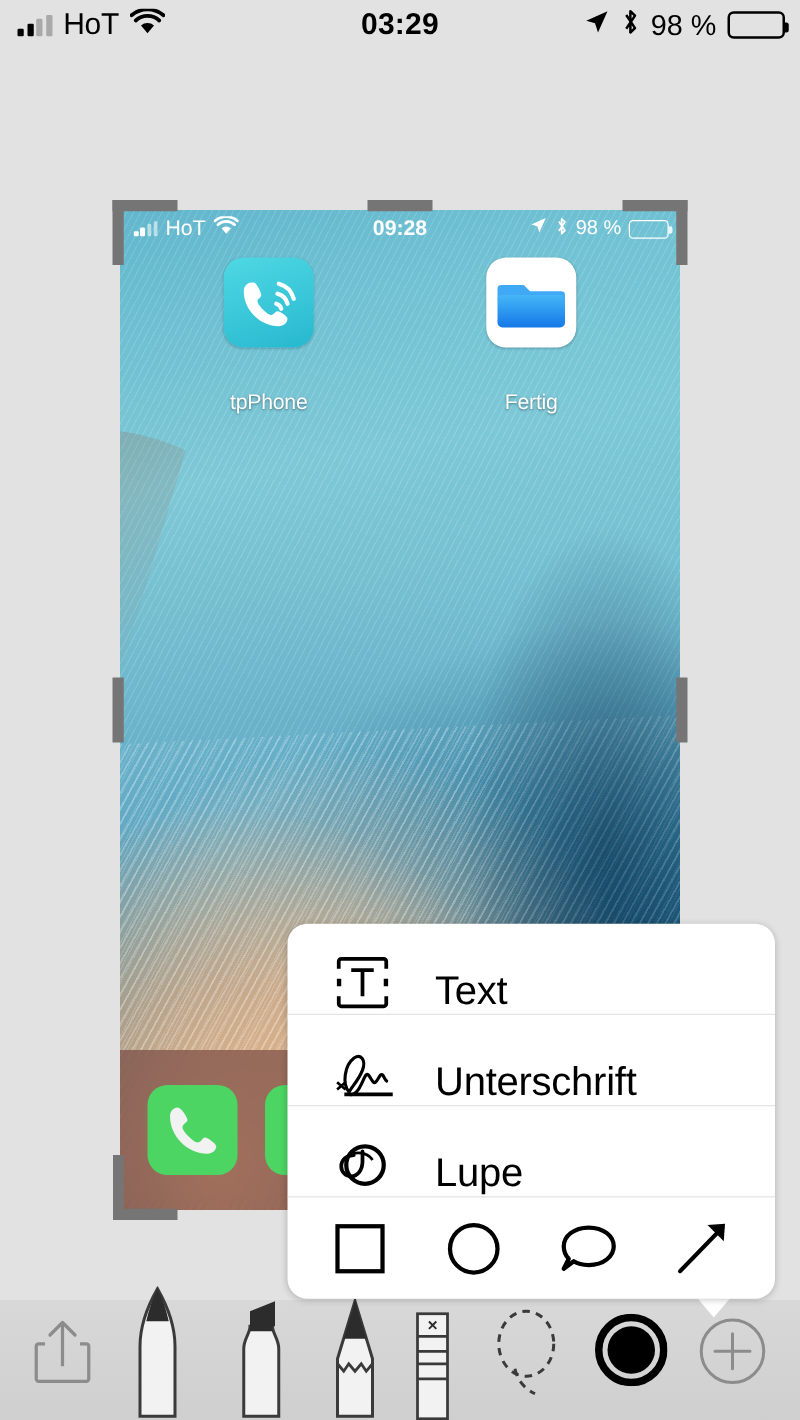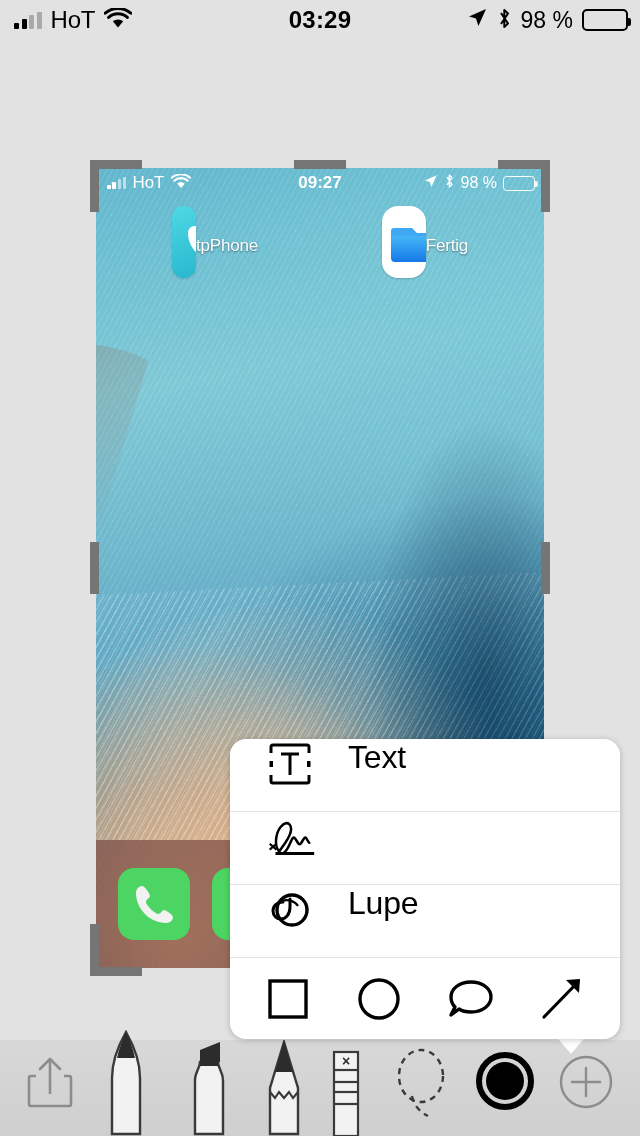--- a/index.html
+++ b/index.html
@@ -93,21 +93,21 @@
   .bars-w i:nth-child(3){ height:10px; background:rgba(255,255,255,.55);}
   .bars-w i:nth-child(4){ height:12px; background:rgba(255,255,255,.55);}
   .battery-w{ position:relative; width:32px; height:15px; border:1.6px solid #fff; border-radius:3.5px; padding:1.4px; }
   .battery-w .fill{ height:100%; background:#fff; border-radius:1.5px; }
   .battery-w:after{ content:""; position:absolute; right:-3.5px; top:4.5px; width:2.5px; height:6px;
                     background:rgba(255,255,255,.85); border-radius:0 2px 2px 0;}
 
   
   .app-row{ position:absolute; left:0; top:38px; width:100%;
             display:flex; justify-content:space-around; padding:0 14px; }
-  .app{ width:86px; display:flex; flex-direction:row; align-items:center; }
+  .app{ width:86px; display:flex; flex-direction:column; align-items:center;gap:26px; }
   .app-icon{ width:72px; height:72px; border-radius:16px; position:relative; overflow:hidden;
              box-shadow:0 1px 2px rgba(0,0,0,.18); }
   .app-label{ margin-top:8px; font-size:17px; color:#fff; text-shadow:0 1px 2px rgba(0,0,0,.45);
               white-space:nowrap; letter-spacing:-.2px; }
 
   .ic-tpphone{ background:linear-gradient(160deg,#4fd8e4,#27b8cf); }
   .ic-wienmobil{ background:#ec2024; }
   .ic-dateien{ background:#ffffff; }
   .ic-documents{ background:#ffffff; }
 
@@ -151,21 +151,21 @@
   .popup{
     position:absolute; left:230px; top:739px; width:390px; height:300px;
     background:#fff; border-radius:16px; box-shadow:0 1px 6px rgba(0,0,0,.22);
     overflow:hidden; z-index:20;
   }
   .popup-tail{
     position:absolute; left:549px; top:1028px; width:0; height:0; z-index:19;
     border-left:22px solid transparent; border-right:22px solid transparent;
     border-top:26px solid #fff;
   }
-  .pop-row{ height:73px; display:flex; align-items:flex-start; border-bottom:1px solid #e3e3e3;
+  .pop-row{ height:73px; display:flex; align-items:flex-end; border-bottom:1px solid #e3e3e3;
             padding-left:30px; gap:28px; }
   .pop-row:last-child{ border-bottom:none; }
   .pop-label{ font-size:32px; color:#000; letter-spacing:-.2px; }
   .pop-icon{ width:60px; display:flex; align-items:center; justify-content:center; }
   .shapes-row{ height:81px; display:flex; align-items:center; justify-content:space-around;
                padding:0 26px; border-bottom:none; }
   .shape{ width:60px; height:52px; display:flex; align-items:center; justify-content:center; }
 </style>
 </head>
 <body>
@@ -229,21 +229,21 @@
           <span class="isb-carrier">HoT</span>
           <span>
             <svg width="20" height="15" viewBox="0 0 28 21">
               <path d="M14 19.5 L8.8 13.3 A8 8 0 0 1 19.2 13.3 Z" fill="#fff"></path>
               <path d="M4.6 9.4 A14 14 0 0 1 23.4 9.4" stroke="#fff" stroke-width="3" fill="none" stroke-linecap="round"></path>
               <path d="M1.2 5.2 A19.5 19.5 0 0 1 26.8 5.2" stroke="#fff" stroke-width="3" fill="none" stroke-linecap="round"></path>
             </svg>
           </span>
         </div>
         <div class="isb-center">
-          <span class="isb-time">09:27</span>
+          <span class="isb-time">09:28</span>
         </div>
         <div class="isb-right">
           <span>
             <svg width="15" height="15" viewBox="0 0 22 22">
                 <path d="M20 2 L3 9.6 L10 11.6 L12.4 19 Z" fill="#fff"></path>
               </svg>
           </span>
           <span>
             <svg width="11" height="16" viewBox="0 0 15 23">
               <path d="M4 6 L11 16.5 L7.3 20 L7.3 3 L11 6.5 L4 17" stroke="#fff" stroke-width="2" fill="none" stroke-linejoin="round"></path>
@@ -393,20 +393,21 @@
     </div>
 
     <div class="pop-row">
       <span class="pop-icon">
         <svg width="62" height="50" viewBox="0 0 62 50">
           <path d="M16 42 H56" stroke="#000" stroke-width="3"></path>
           <path d="M20 40 C14 34 16 18 24 12 C30 8 34 14 31 22 C28 30 22 36 20 40 C19 42 22 44 26 40 C30 36 32 28 34 26 C36 24 38 30 40 32 C42 34 44 28 46 26 C48 24 49 30 51 31" stroke="#000" stroke-width="2.6" fill="none" stroke-linecap="round"></path>
           <path d="M10 32 L17 38 M17 32 L10 38" stroke="#000" stroke-width="2.2"></path>
         </svg>
       </span>
+      <span class="pop-label">Unterschrift</span>
     </div>
 
     <div class="pop-row">
       <span class="pop-icon">
         <svg width="56" height="50" viewBox="0 0 56 50">
           <path d="M21 17 c-6 0 -10 4 -10 9 c0 5 4 8 8 8 c5 0 9 -5 9 -12 V14" stroke="#000" stroke-width="3" fill="none" stroke-linecap="round"></path>
           <circle cx="30" cy="25" r="15" fill="none" stroke="#000" stroke-width="3.4"></circle>
           <path d="M20 16 c6 -2 13 0 16 5" stroke="#000" stroke-width="2.2" fill="none"></path>
         </svg>
       </span>

